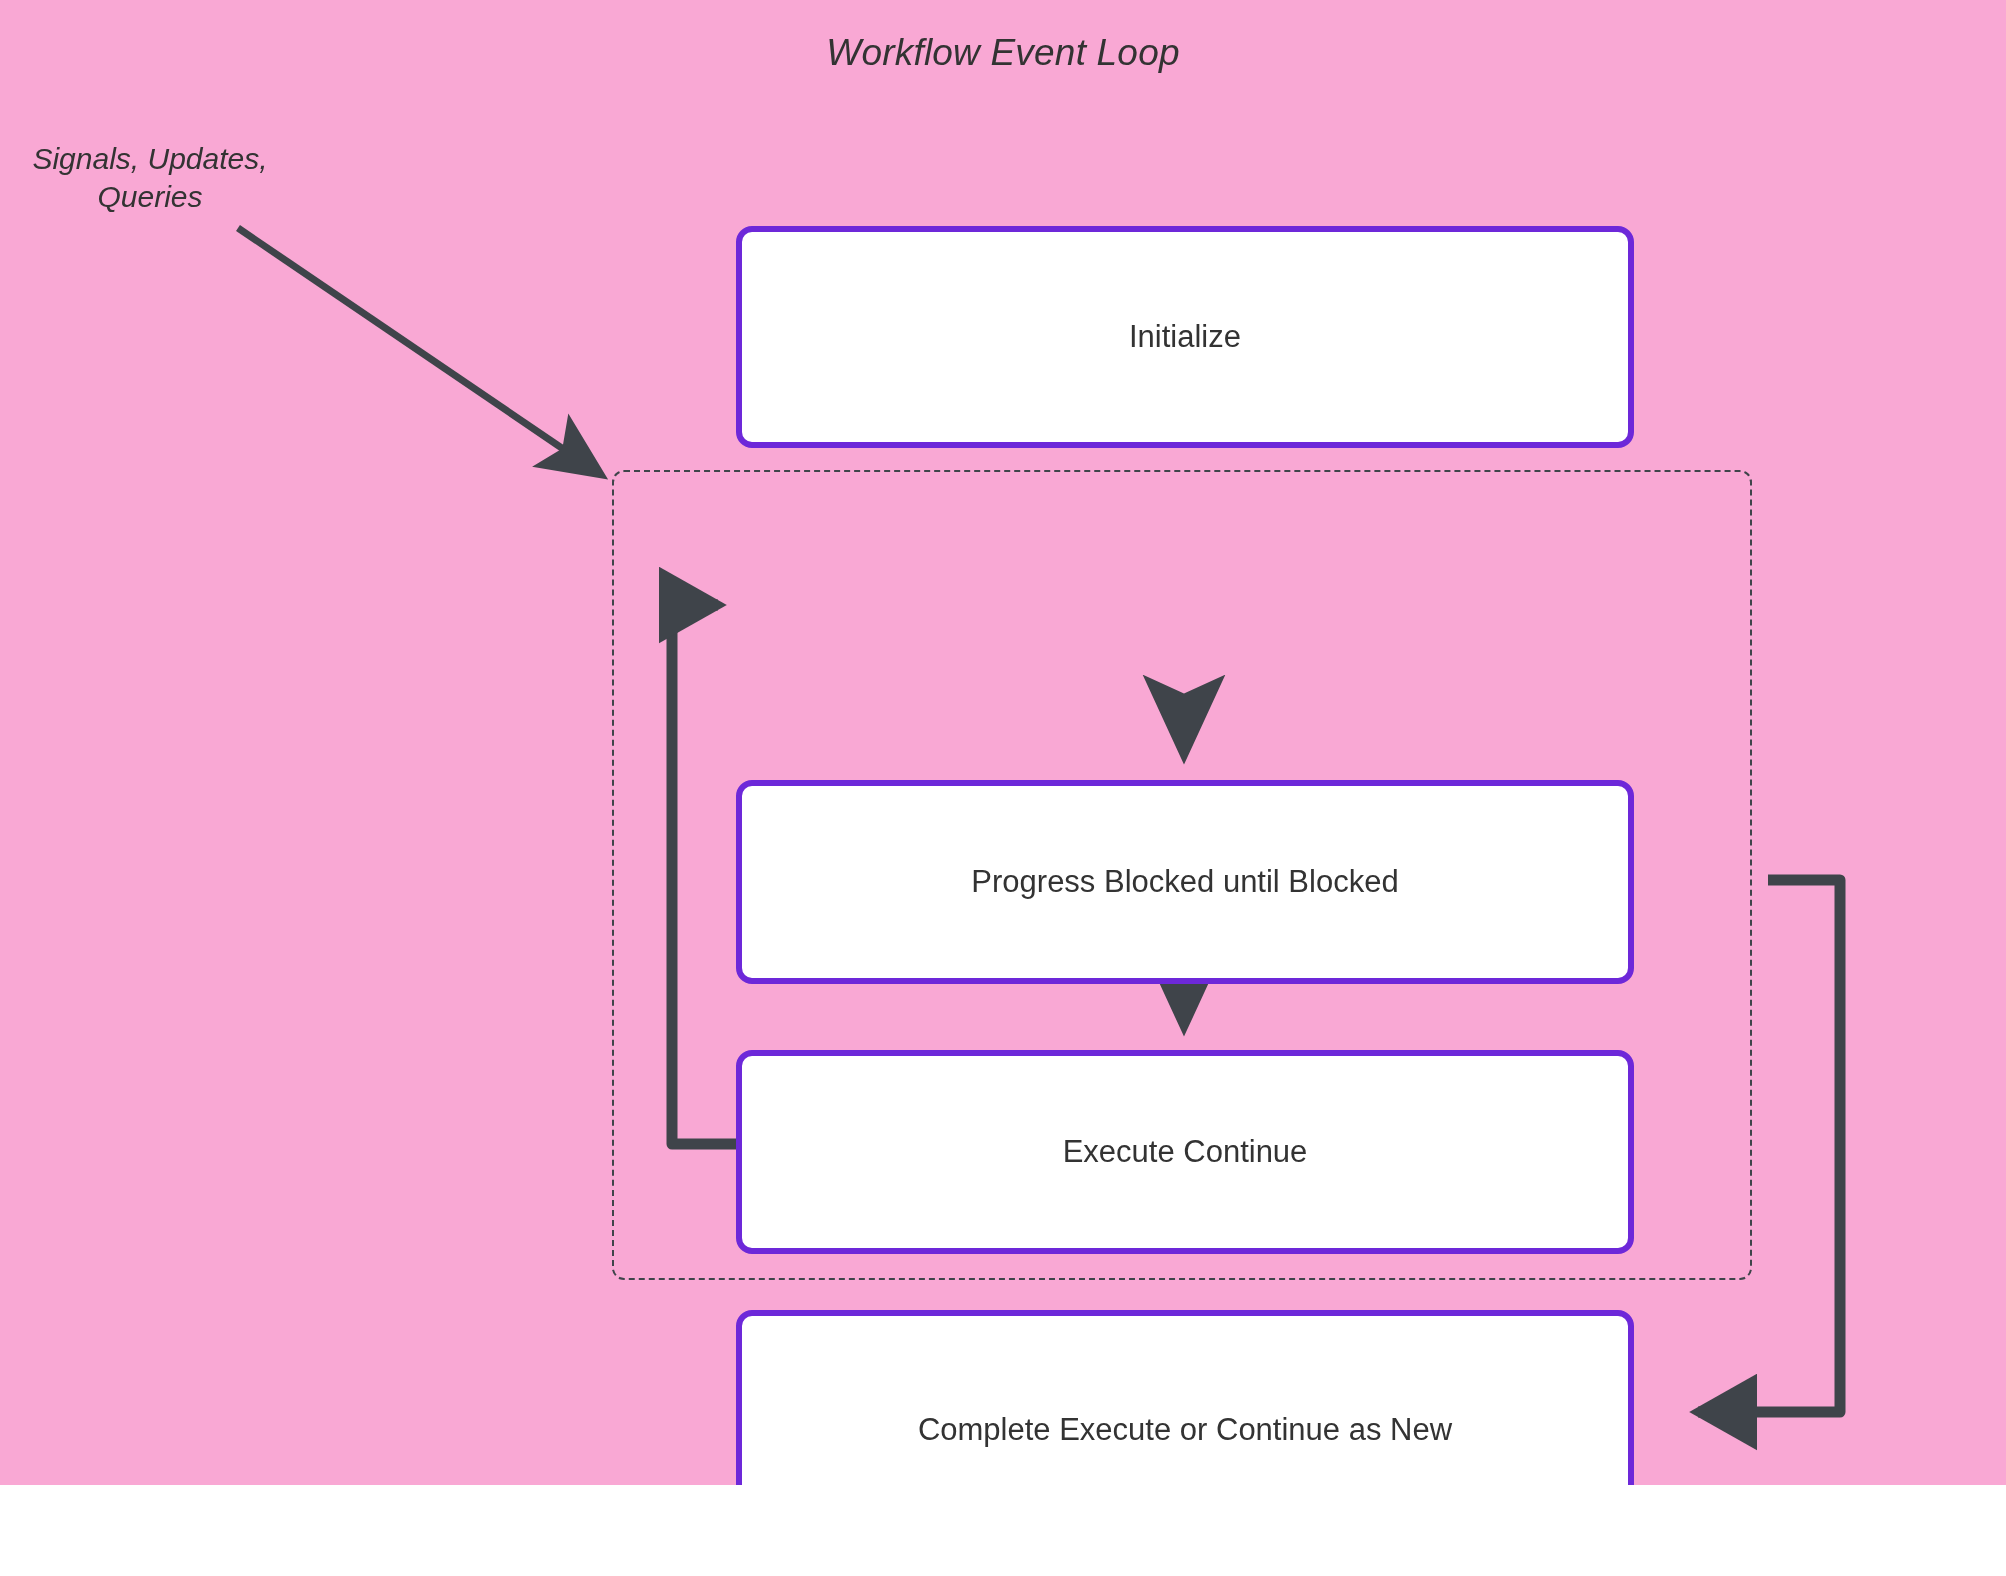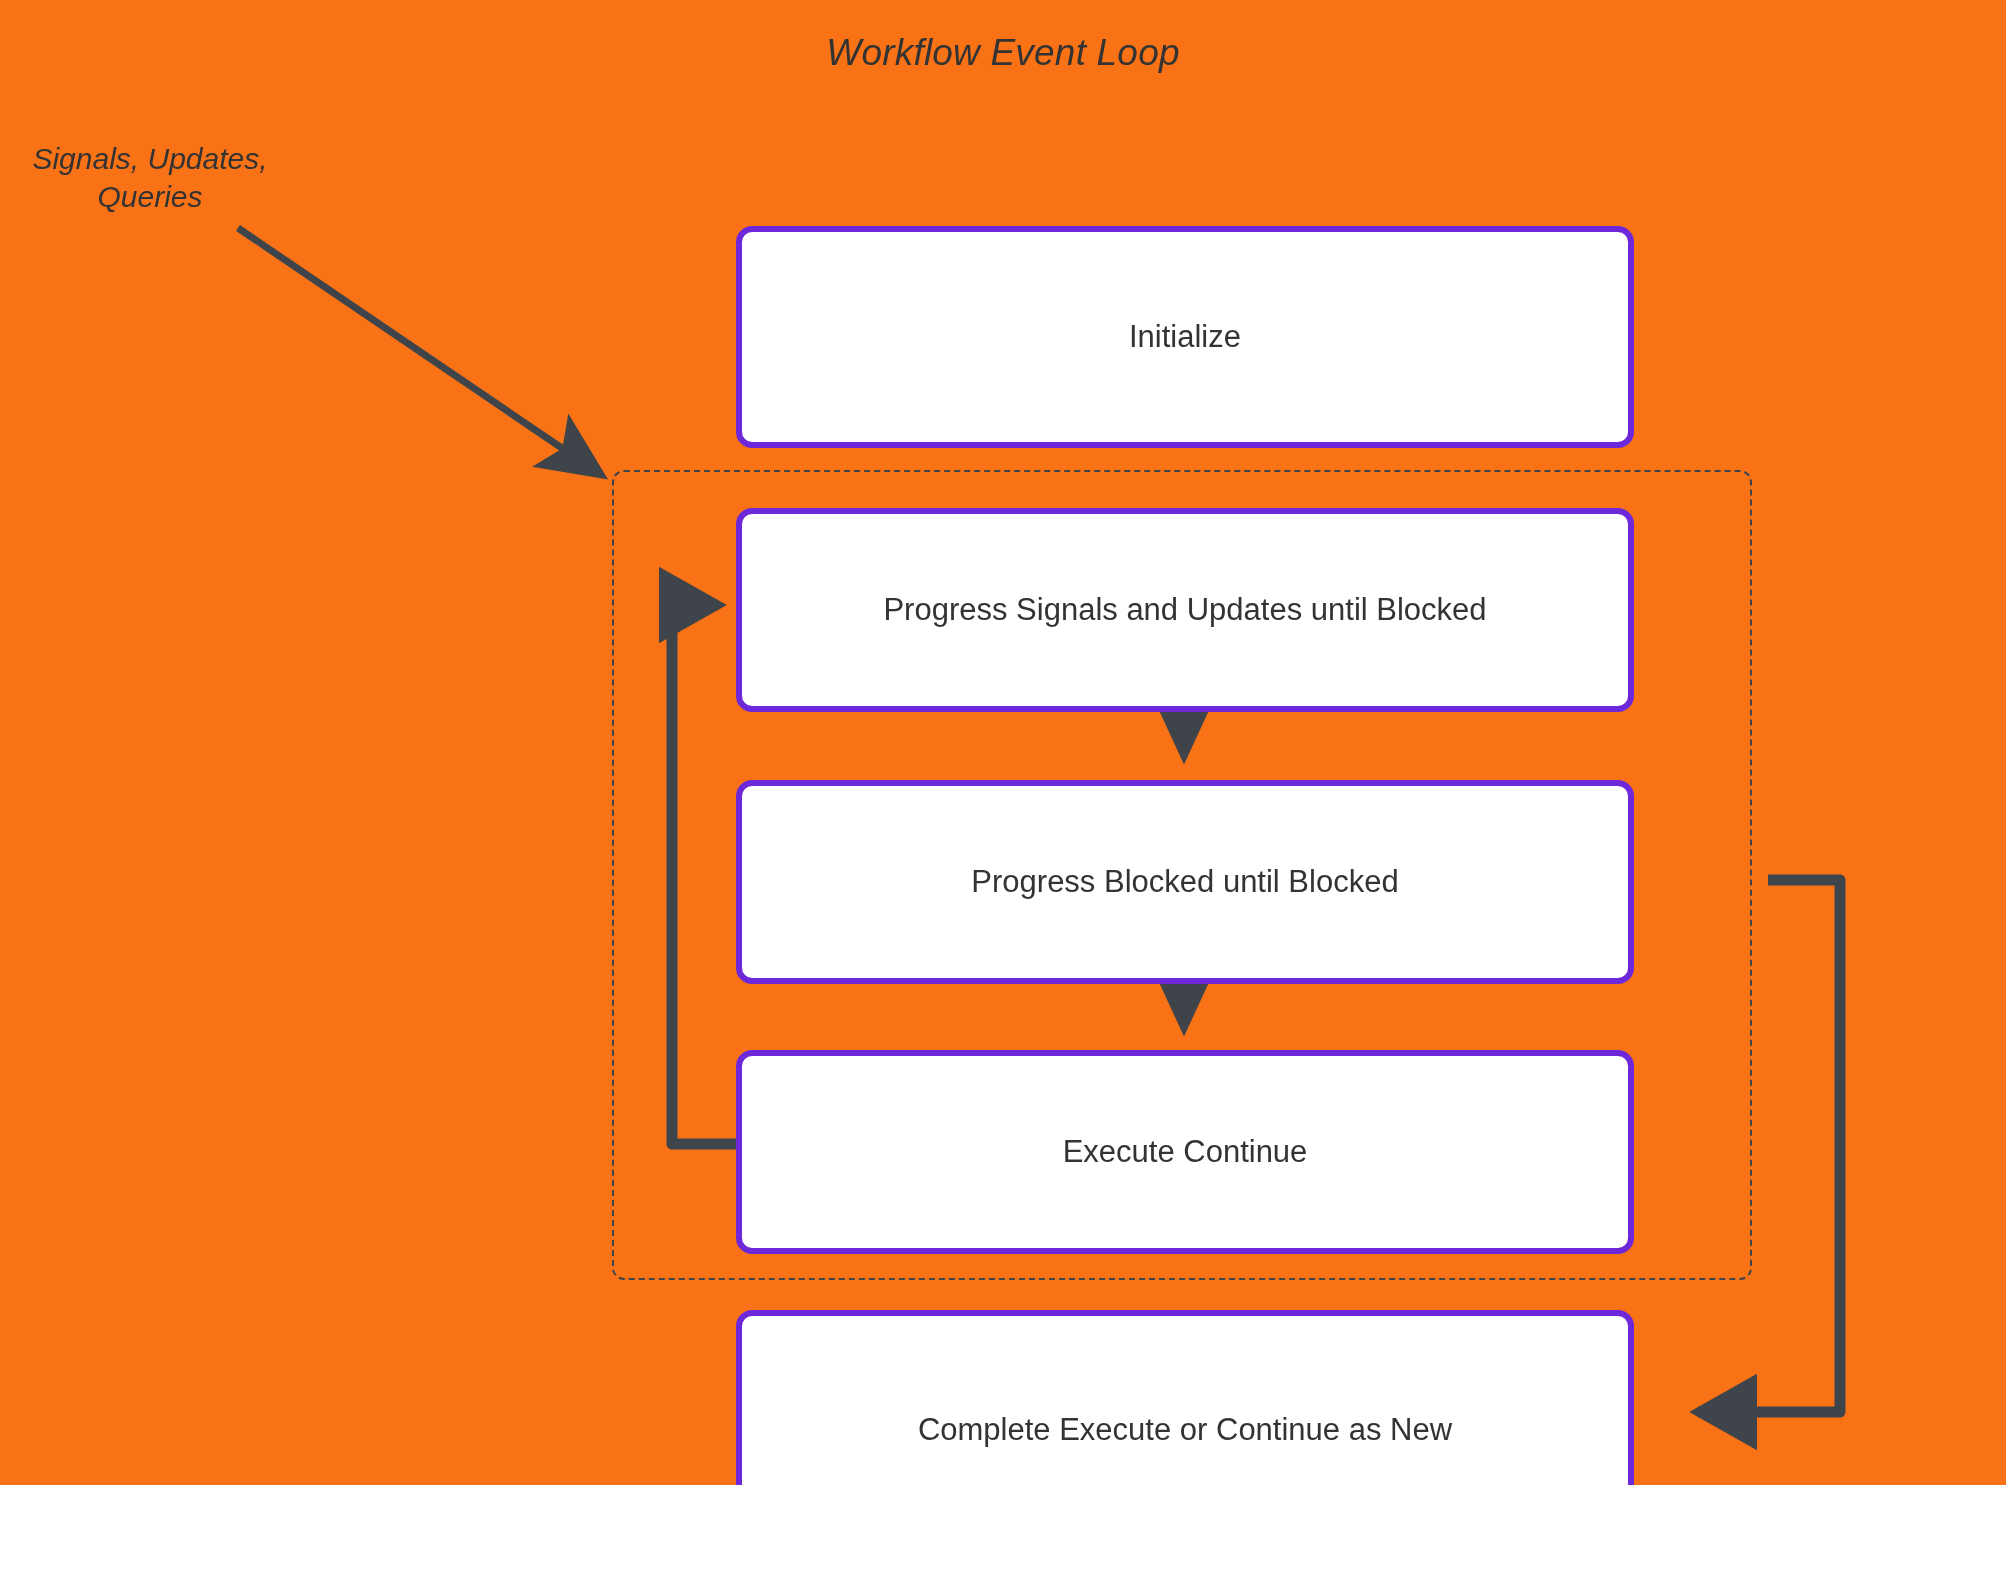--- a/index.html
+++ b/index.html
@@ -7,21 +7,21 @@
     padding: 0;
     background: #ffffff;
   }
   body {
     font-family: "Liberation Sans", sans-serif;
   }
   #canvas {
     position: relative;
     width: 2006px;
     height: 1485px;
-    background: #f97316;
+    background: #f9a8d4;
     overflow: hidden;
   }
   #edges {
     position: absolute;
     left: 0;
     top: 0;
     width: 2006px;
     height: 1576px;
     pointer-events: none;
   }
@@ -103,23 +103,20 @@
 
   <div class="edge-label" style="left: 10px; top: 140px; width: 280px;">Signals, Updates,
 Queries</div>
 
   <div class="cluster" style="left: 612px; top: 470px; width: 1140px; height: 810px;"></div>
 
   <div class="node" style="left: 736px; top: 226px; width: 898px; height: 222px;">
     <span class="node-label">Initialize</span>
   </div>
 
-  <div class="node" style="left: 736px; top: 508px; width: 898px; height: 204px;">
-    <span class="node-label">Progress Signals and Updates until Blocked</span>
-  </div>
 
   <div class="node" style="left: 736px; top: 780px; width: 898px; height: 204px;">
     <span class="node-label">Progress Blocked until Blocked</span>
   </div>
 
   <div class="node" style="left: 736px; top: 1050px; width: 898px; height: 204px;">
     <span class="node-label">Execute Continue</span>
   </div>
 
   <div class="node" style="left: 736px; top: 1310px; width: 898px; height: 240px;">

